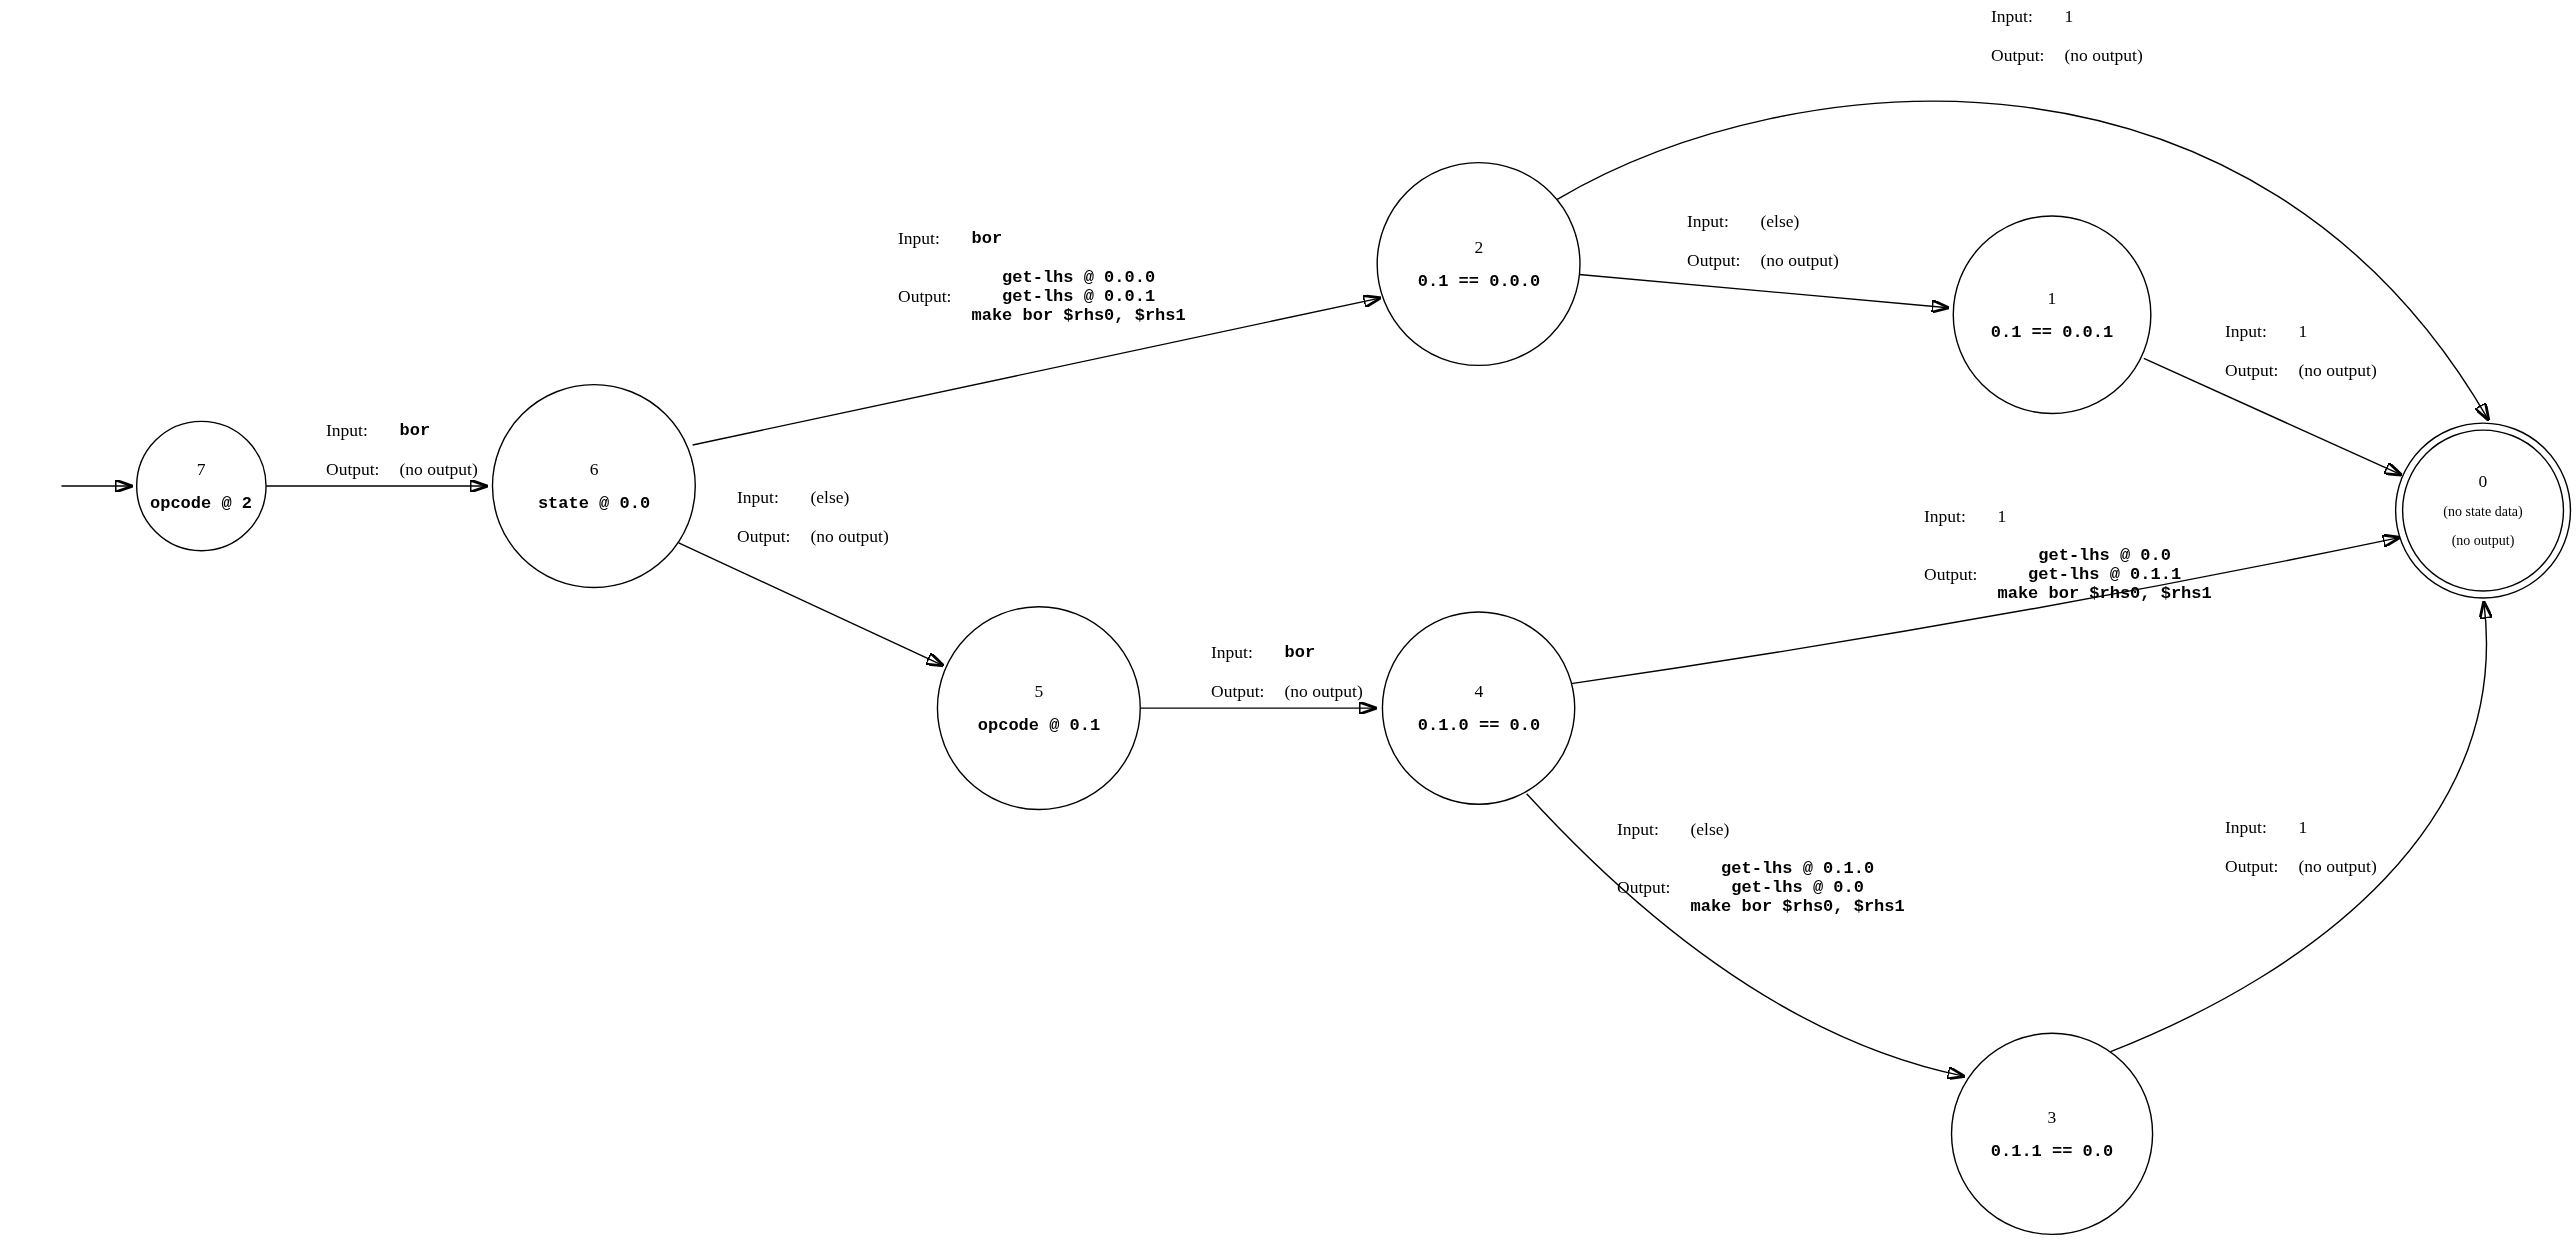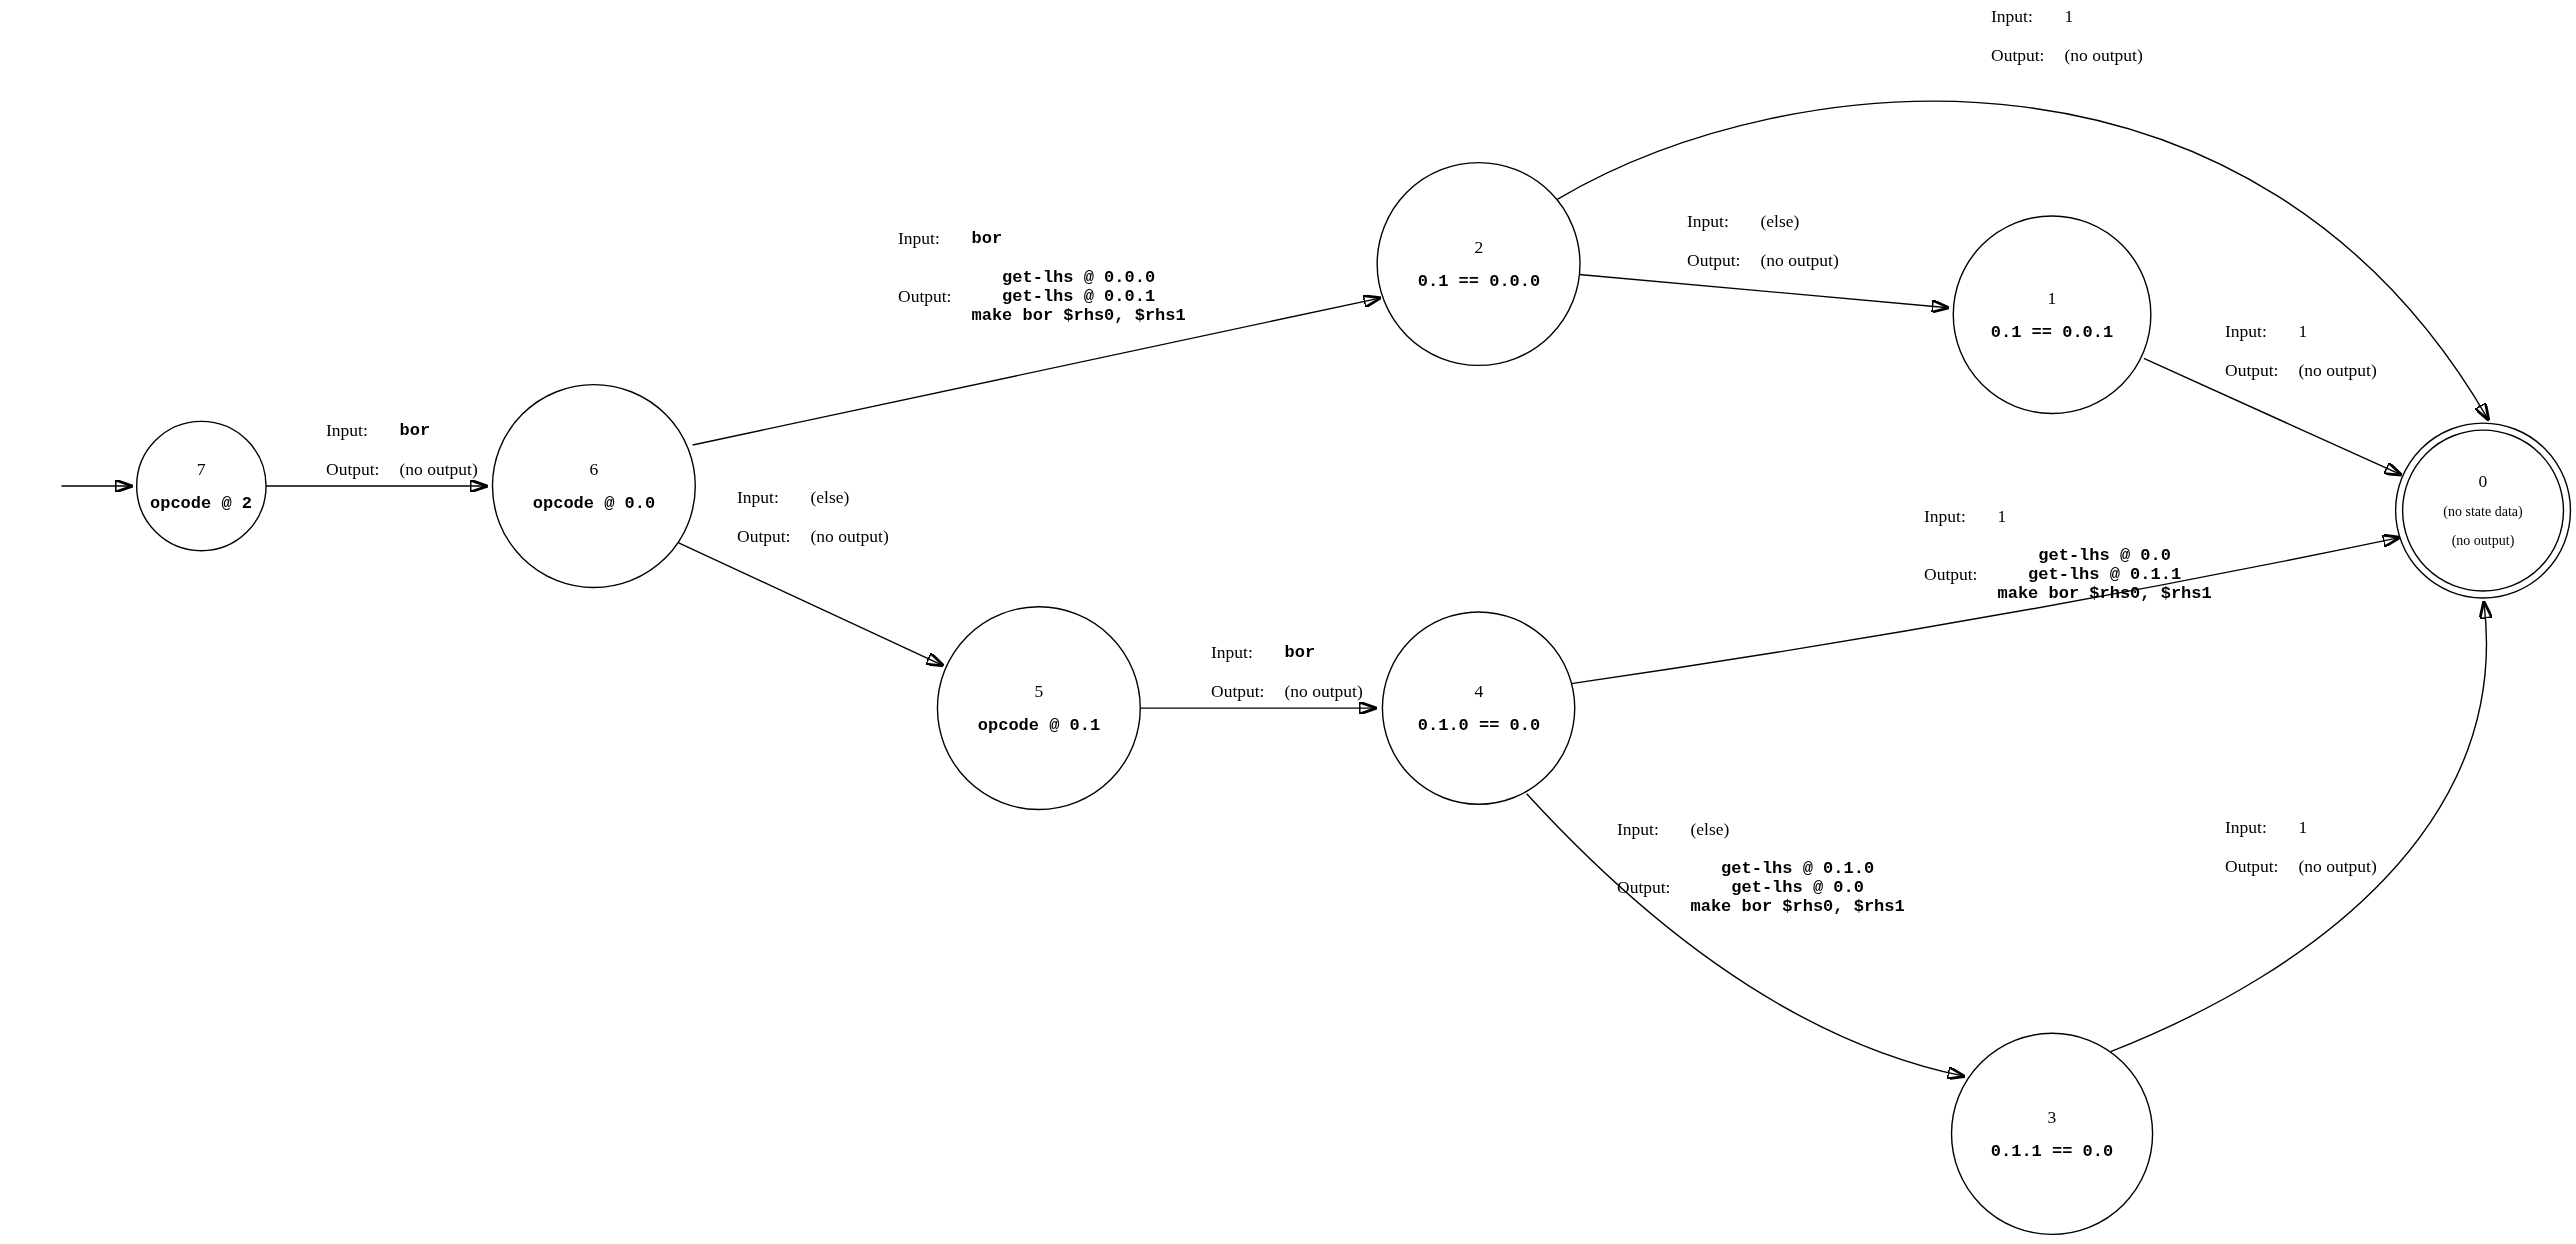--- a/index.html
+++ b/index.html
@@ -71,21 +71,21 @@
       <circle cx="2840" cy="584" r="92"></circle>
     </g>
   </svg>
 
   <div class="node-label" style="left:201px; top:486px;">
     <div class="nt">7</div>
     <div class="nd mono">opcode @ 2</div>
   </div>
   <div class="node-label" style="left:594px; top:486px;">
     <div class="nt">6</div>
-    <div class="nd mono">opcode @ 0.0</div>
+    <div class="nd mono">state @ 0.0</div>
   </div>
   <div class="node-label" style="left:1039px; top:708px;">
     <div class="nt">5</div>
     <div class="nd mono">opcode @ 0.1</div>
   </div>
   <div class="node-label" style="left:1479px; top:264px;">
     <div class="nt">2</div>
     <div class="nd mono">0.1 == 0.0.0</div>
   </div>
   <div class="node-label" style="left:2052px; top:315px;">

